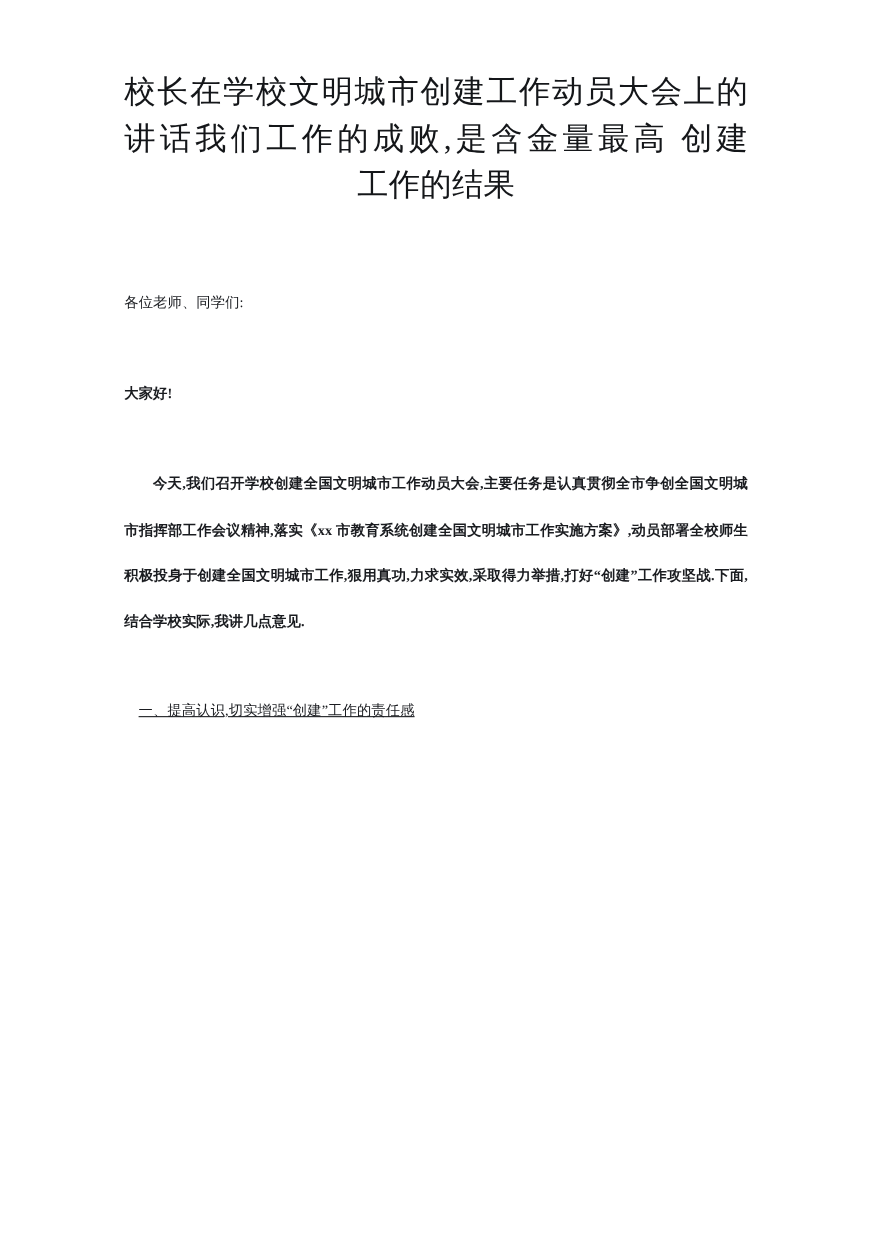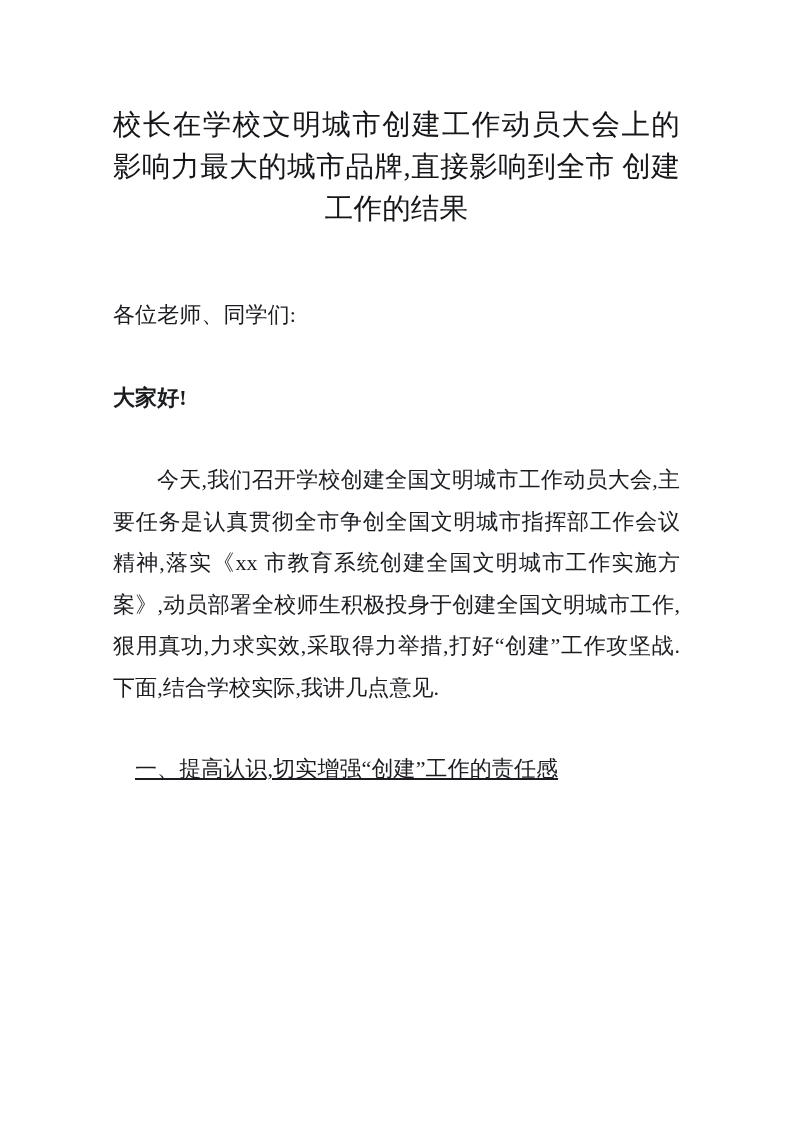--- a/index.html
+++ b/index.html
@@ -23,21 +23,21 @@
   .content {
     position: absolute;
     left: 113px;
     top: 0;
     width: 567px;
   }
 
   
   .doc-title {
     margin: 0;
-    padding-top: 104px;
+    padding-top: 64px;
     font-size: 28.5px;
     font-weight: 400;
     line-height: 42px;
     text-align: justify;
     text-align-last: center;
     letter-spacing: 0.2px;
     color: #141619;
   }
   .doc-title .tline {
     display: block;
@@ -47,41 +47,42 @@
   .doc-title .tline.l2 {
     text-align: justify;
     text-align-last: justify;
   }
   .doc-title .tline.l3 {
     text-align: left;
   }
 
   
   .block {
-    font-size: 22px;
+    font-size: 13px;
     line-height: 41.5px;
     text-align: justify;
     text-align-last: left;
     letter-spacing: 0.1px;
     color: #1a1c20;
     margin: 0;
   }
 
   .salutation {
     margin-top: 64px;
   }
 
   .greeting {
     margin-top: 41px;
     font-weight: bold;
   }
 
   .para-intro {
     margin-top: 41px;
     text-indent: 2em;
+    font-weight: bold;
   }
 
   .heading-1 {
     margin-top: 40px;
     text-indent: 1em;
     text-align-last: left;
     text-decoration: underline;
   }
 
   .para-body {
@@ -92,21 +93,21 @@
   }
 </style>
 </head>
 <body>
 
 <div class="page">
   <div class="content">
 
     <h1 class="doc-title">
       <span class="tline l1">校长在学校文明城市创建工作动员大会上的</span>
-      <span class="tline l2">影响力最大的城市品牌,直接影响到全市 创建</span>
+      <span class="tline l2">讲话我们工作的成败,是含金量最高 创建</span>
       <span class="tline l3">工作的结果</span>
     </h1>
 
     <p class="block salutation">各位老师、同学们:</p>
 
     <p class="block greeting">大家好!</p>
 
     <p class="block para-intro">今天,我们召开学校创建全国文明城市工作动员大会,主要任务是认真贯彻全市争创全国文明城市指挥部工作会议精神,落实《xx 市教育系统创建全国文明城市工作实施方案》,动员部署全校师生积极投身于创建全国文明城市工作,狠用真功,力求实效,采取得力举措,打好“创建”工作攻坚战.下面,结合学校实际,我讲几点意见.</p>
 
     <p class="block heading-1">一、提高认识,切实增强“创建”工作的责任感</p>

